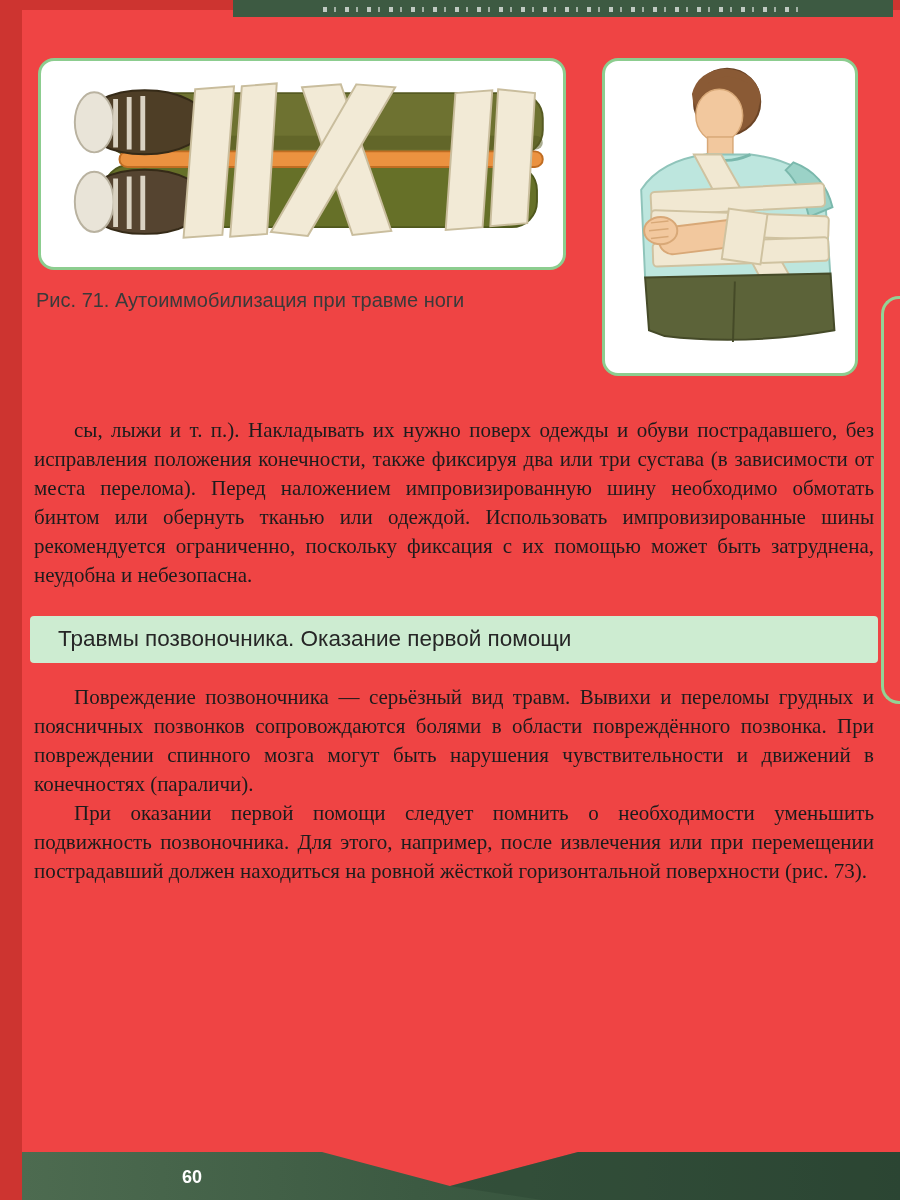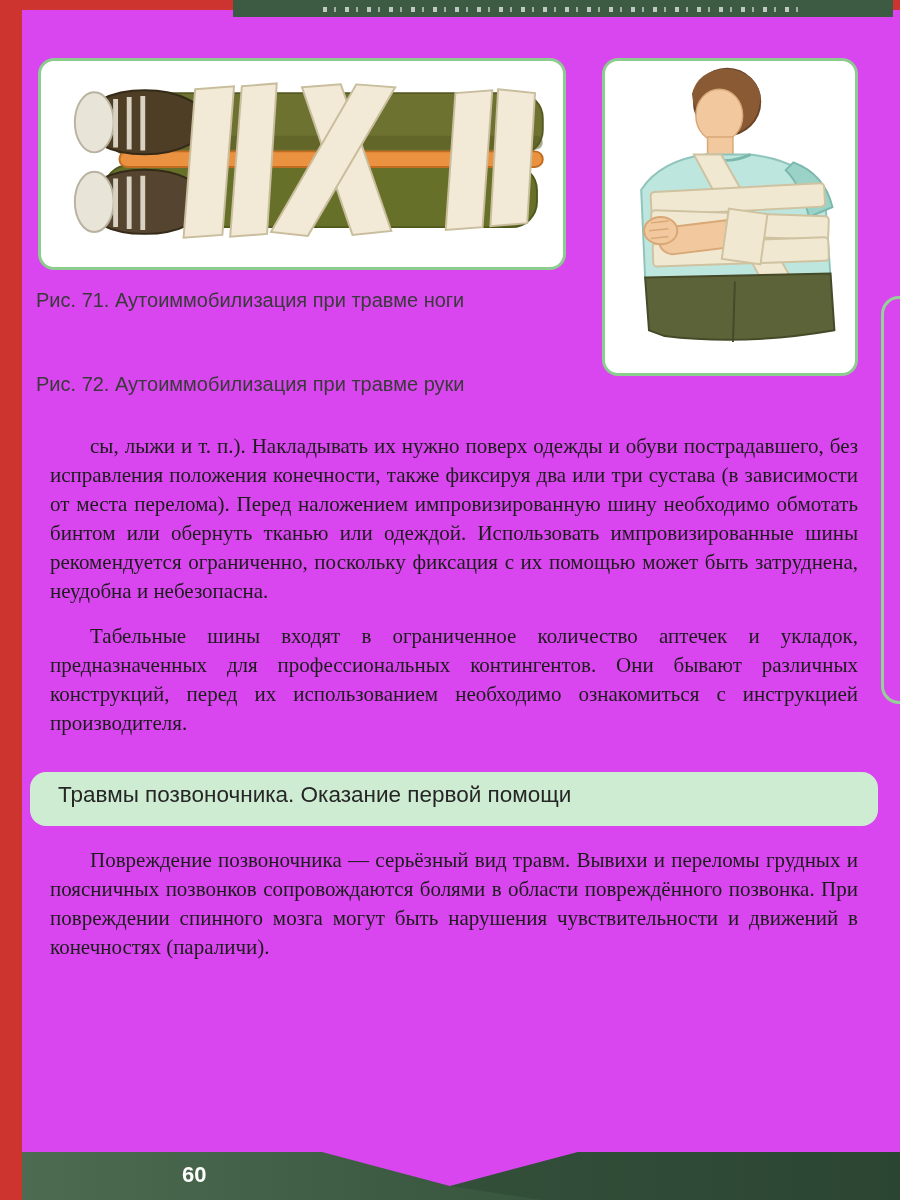--- a/index.html
+++ b/index.html
@@ -1,50 +1,50 @@
 <!DOCTYPE html>
 <html><head>
 <meta charset="utf-8">
 <style>
   html,body{margin:0;padding:0;}
   body{width:900px;height:1200px;background:#ffffff;font-family:"Liberation Serif",serif;}
-  .page{position:relative;width:900px;height:1200px;background:#d946ef;overflow:hidden;}
+  .page{position:relative;width:900px;height:1200px;background:#ef4444;overflow:hidden;}
 
   .border-left{position:absolute;left:0;top:0;width:22px;height:1200px;background:#cd3430;}
   .border-top{position:absolute;left:0;top:0;width:900px;height:10px;background:#cd3430;}
 
   .top-strip{position:absolute;left:233px;top:0;width:660px;height:17px;background:#3d5a42;overflow:hidden;}
   .top-strip .specks{height:5px;margin:7px 0 0 90px;width:480px;opacity:.75;
     background:repeating-linear-gradient(90deg,rgba(255,255,255,.9) 0 4px,transparent 4px 11px,rgba(255,255,255,.7) 11px 13px,transparent 13px 22px);}
 
   .fig{position:absolute;border:3px solid #8ccd8f;border-radius:16px;background:#fff;
     display:flex;align-items:center;justify-content:center;box-sizing:border-box;}
   .fig1{left:38px;top:58px;width:528px;height:212px;}
   .fig2{left:602px;top:58px;width:256px;height:318px;}
 
   .caption{position:absolute;left:36px;font-family:"Liberation Sans",sans-serif;font-size:20px;color:#3a3a3a;white-space:nowrap;}
   .cap71{top:289px;}
   .cap72{top:373px;}
 
   .textblock{position:absolute;left:34px;top:416px;width:840px;color:#1c1c1c;
     font-size:21px;line-height:29px;text-align:justify;}
-  .textblock p{margin:16px;text-indent:40px;}
+  .textblock p{margin:0;text-indent:40px;}
   .textblock .lead{font-weight:400;}
   .textblock .ital{}
 
-  .heading-bar{margin:34px 0 20px -4px;width:calc(100% + 8px);height:54px;background:#cdecd1;
-    border-radius:16px;font-family:"Liberation Sans",sans-serif;font-size:22.5px;color:#262626;
+  .heading-bar{margin:26px 0 20px -4px;width:calc(100% + 8px);height:47px;background:#cdecd1;
+    border-radius:4px;font-family:"Liberation Sans",sans-serif;font-size:22.5px;color:#262626;
     line-height:46px;padding-left:28px;box-sizing:border-box;text-indent:0;text-align:left;}
 
   .right-curve{position:absolute;right:-16px;top:296px;width:32px;height:402px;
     border:3px solid #93d295;border-right:none;border-radius:18px 0 0 18px;}
 
   .footer-svg{position:absolute;left:22px;bottom:0;display:block;}
   .page-number{position:absolute;left:182px;bottom:12px;font-family:"Liberation Sans",sans-serif;
-    font-weight:700;font-size:22px;color:#ffffff;}
+    font-weight:700;font-size:18px;color:#ffffff;}
 </style>
 </head>
 <body>
 
 <div class="page">
 
   <div class="border-left"></div>
   <div class="border-top"></div>
 
   <div class="top-strip">
@@ -96,29 +96,28 @@
       </g>
       <ellipse cx="54" cy="170" rx="17" ry="14" fill="#f2c89e" stroke="#d8a877" stroke-width="2"></ellipse>
       <path d="M44,162 L62,160 M42,170 L62,168 M44,178 L62,176" stroke="#d8a877" stroke-width="1.5"></path>
       <rect x="120" y="150" width="40" height="52" fill="#f1e8d2" stroke="#cfc2a0" stroke-width="2" transform="rotate(8 140 176)"></rect>
       <path d="M38,218 L228,214 L232,272 Q140,288 58,278 L42,272 Z" fill="#5c6339" stroke="#454a28" stroke-width="2"></path>
       <path d="M130,222 L128,284" stroke="#454a28" stroke-width="2"></path>
     </svg>
   </div>
 
   <div class="caption cap71">Рис. 71. Аутоиммобилизация при травме ноги</div>
-  <div class="caption cap72">Рис. 72. Аутоиммобилизация при травме руки</div>
 
   <div class="textblock">
     <p>сы, лыжи и т. п.). Накладывать их нужно поверх одежды и обуви пострадавшего, без исправления положения конечности, также фиксируя два или три сустава (в зависимости от места перелома). Перед наложением импровизированную шину необходимо обмотать бинтом или обернуть тканью или одеждой. Использовать импровизированные шины рекомендуется ограниченно, поскольку фиксация с их помощью может быть затруднена, неудобна и небезопасна.</p>
-    <p>Табельные шины входят в ограниченное количество аптечек и укладок, предназначенных для профессиональных контингентов. Они бывают различных конструкций, перед их использованием необходимо ознакомиться с инструкцией производителя.</p>
 
     <div class="heading-bar">Травмы позвоночника. Оказание первой помощи</div>
 
     <p><span class="lead">Повреждение позвоночника</span><span> — серьёзный вид травм. Вывихи и переломы грудных и поясничных позвонков сопровождаются болями в области повреждённого позвонка. При повреждении спинного мозга могут быть нарушения чувствительности и движений в конечностях (</span><span class="ital">параличи</span><span>).</span></p>
+    <p>При оказании первой помощи следует помнить о необходимости уменьшить подвижность позвоночника. Для этого, например, после извлечения или при перемещении пострадавший должен находиться на ровной жёсткой горизонтальной поверхности (рис. 73).</p>
   </div>
 
   <div class="right-curve"></div>
 
   <svg class="footer-svg" width="878" height="58" viewBox="0 0 878 58">
     <defs>
       <linearGradient id="fg" x1="0" y1="0" x2="1" y2="0">
         <stop offset="0" stop-color="#4d6b50"></stop>
         <stop offset="0.45" stop-color="#3c5a42"></stop>
         <stop offset="1" stop-color="#2f4936"></stop>

